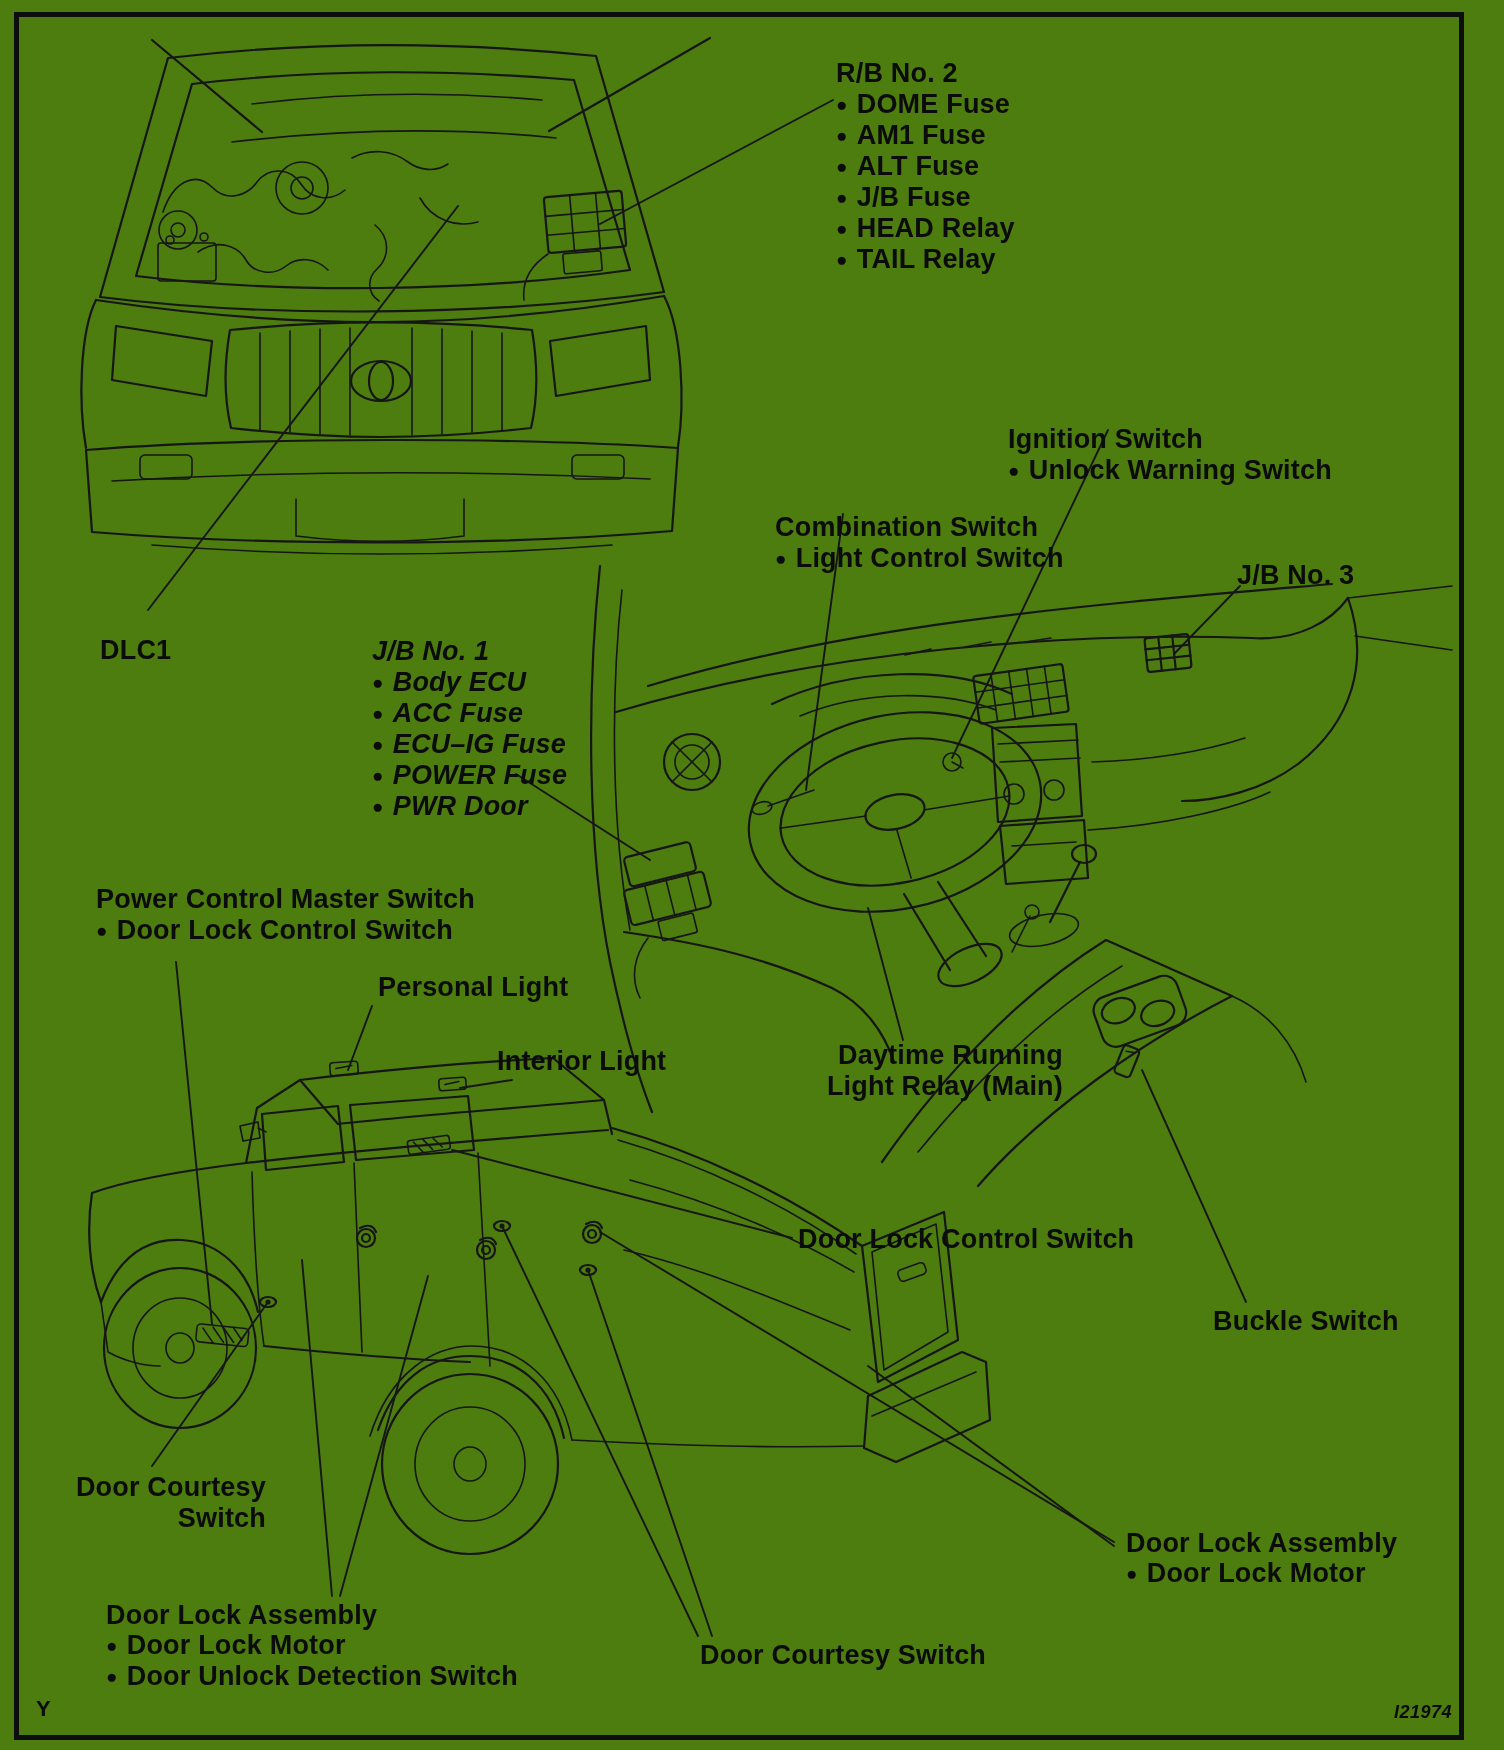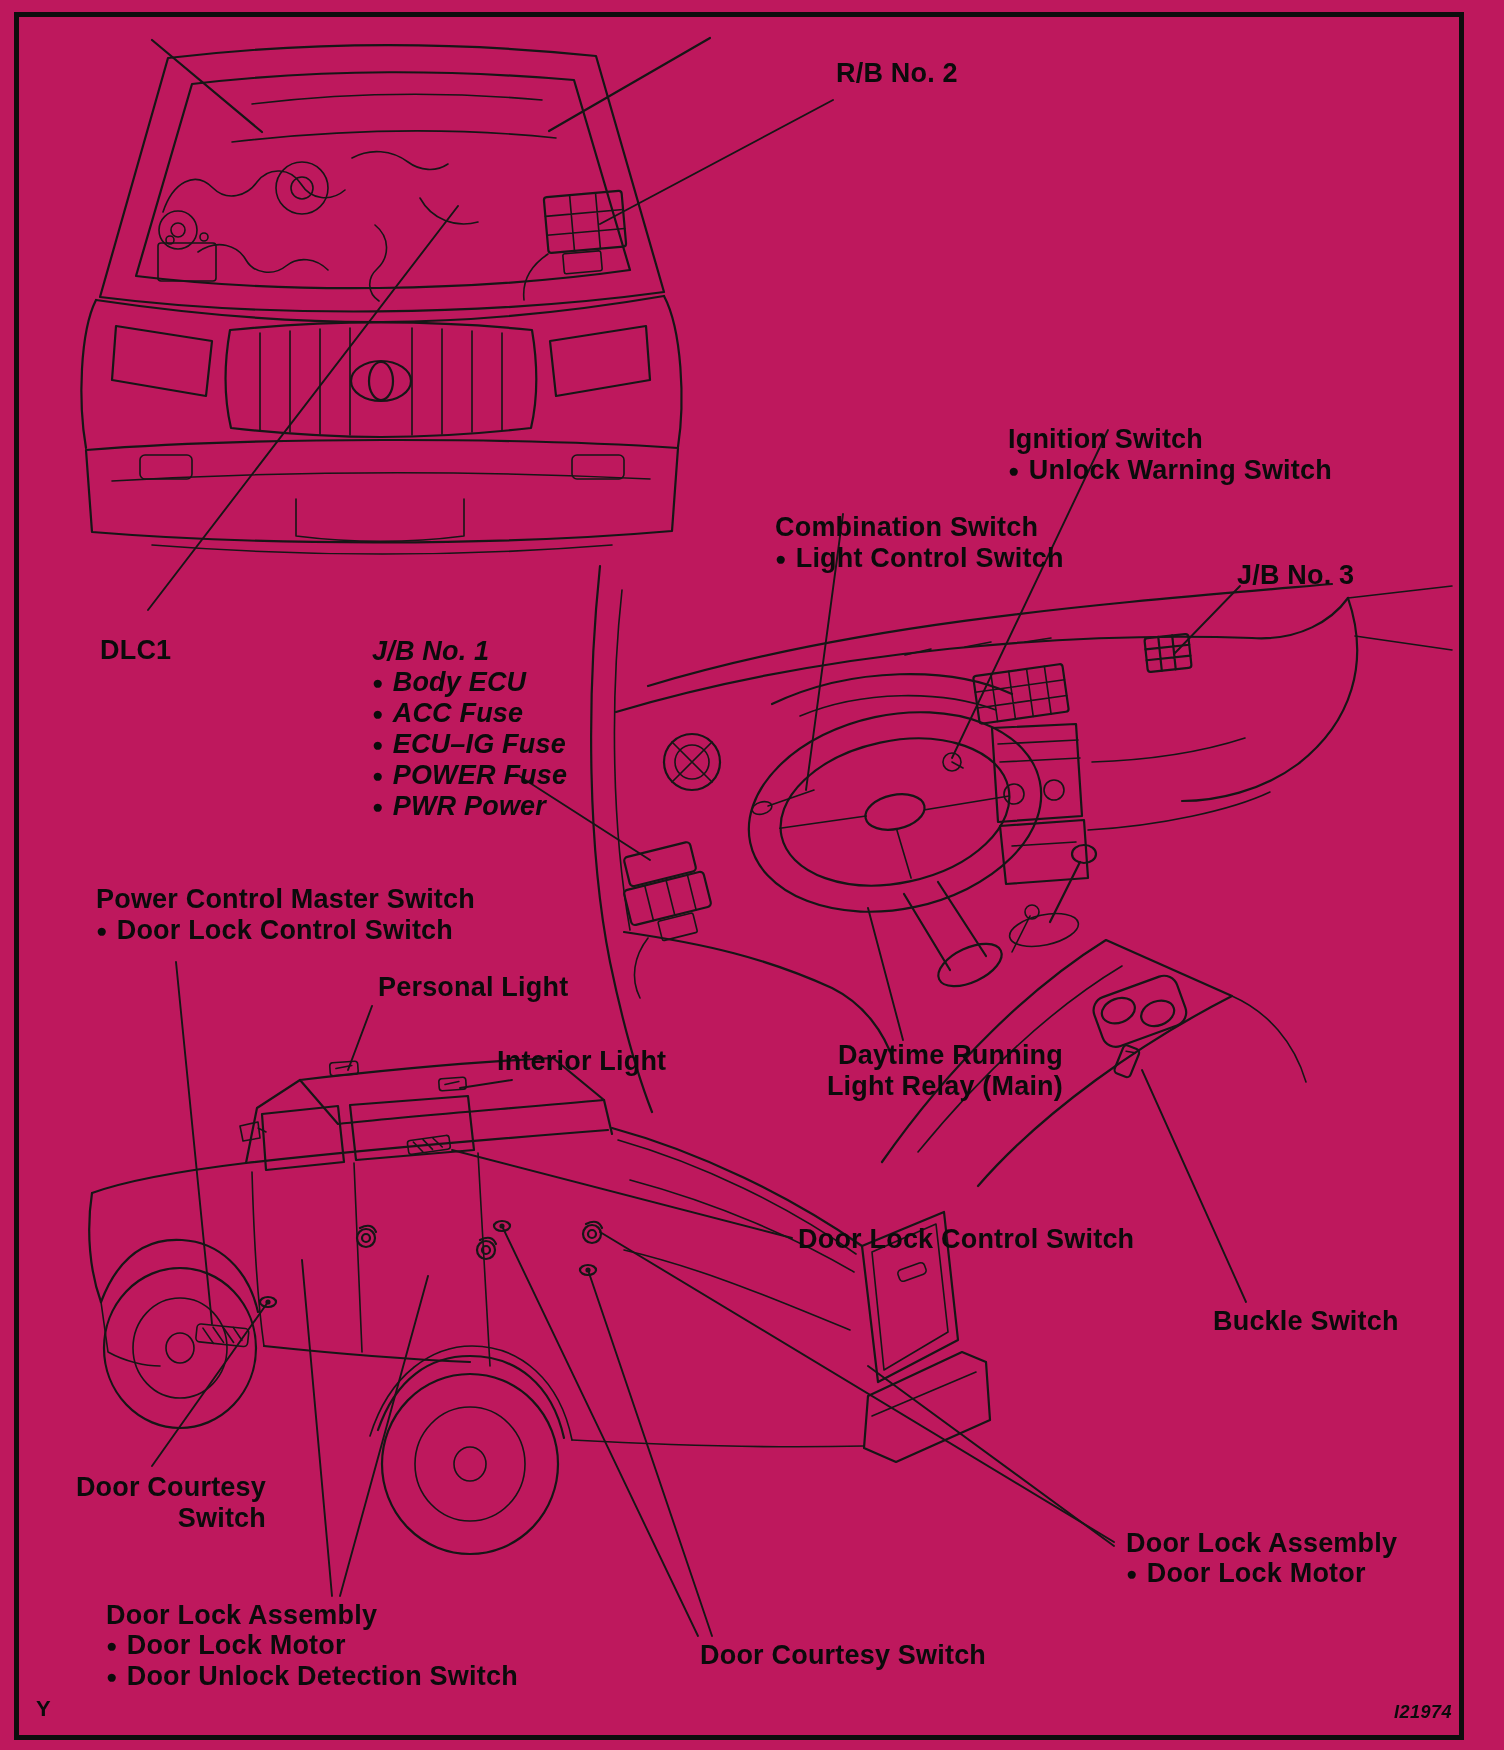--- a/index.html
+++ b/index.html
@@ -1,16 +1,16 @@
 <!DOCTYPE html>
 <html><head>
 <meta charset="utf-8">
 <style>
   html,body{margin:0;padding:0;background:#fff;}
-  .page{position:relative;width:1504px;height:1750px;background:#be185d;overflow:hidden;
+  .page{position:relative;width:1504px;height:1750px;background:#4d7c0f;overflow:hidden;
         font-family:"Liberation Sans","DejaVu Sans",sans-serif;color:#0b0b0b;}
   .frame{position:absolute;left:14px;top:12px;width:1440px;height:1718px;border:5px solid #0d0d0d;}
   .art{position:absolute;left:0;top:0;width:1504px;height:1750px;}
   .art path,.art line,.art ellipse,.art circle,.art rect{fill:none;stroke:#161616;stroke-width:2.2;
         stroke-linecap:round;stroke-linejoin:round;}
   .art .thin{stroke-width:1.6;}
   .art .leader{stroke-width:1.9;}
   .label{position:absolute;font-size:27px;line-height:31px;font-weight:600;letter-spacing:.2px;
          white-space:nowrap;}
   .label.wrap{white-space:normal;text-align:right;}
@@ -226,20 +226,28 @@
       <path class="leader" d="M 340,1596 L 428,1276"></path>
       <path class="leader" d="M 698,1636 L 502,1226"></path>
       <path class="leader" d="M 712,1636 L 588,1270"></path>
       <path class="leader" d="M 1114,1542 L 600,1232"></path>
       <path class="leader" d="M 1114,1546 L 868,1366"></path>
     </g>
   </svg>
 
   <div class="label" style="left:836px;top:58px;">
     <div>R/B No. 2</div>
+    <ul class="bullet-list">
+      <li>DOME Fuse</li>
+      <li>AM1 Fuse</li>
+      <li>ALT Fuse</li>
+      <li>J/B Fuse</li>
+      <li>HEAD Relay</li>
+      <li>TAIL Relay</li>
+    </ul>
   </div>
 
   <div class="label" style="left:100px;top:613px;margin-top:22px;">DLC1</div>
 
   <div class="label" style="left:1008px;top:424px;">
     <div>Ignition Switch</div>
     <ul class="bullet-list">
       <li>Unlock Warning Switch</li>
     </ul>
   </div>
@@ -253,21 +261,21 @@
 
   <div class="label" style="left:1237px;top:560px;">J/B No. 3</div>
 
   <div class="label" style="left:372px;top:636px;font-style:italic;">
     <div>J/B No. 1</div>
     <ul class="bullet-list">
       <li>Body ECU</li>
       <li>ACC Fuse</li>
       <li>ECU–IG Fuse</li>
       <li>POWER Fuse</li>
-      <li>PWR Power</li>
+      <li>PWR Door</li>
     </ul>
   </div>
 
   <div class="label" style="left:96px;top:884px;">
     <div>Power Control Master Switch</div>
     <ul class="bullet-list">
       <li>Door Lock Control Switch</li>
     </ul>
   </div>
 

